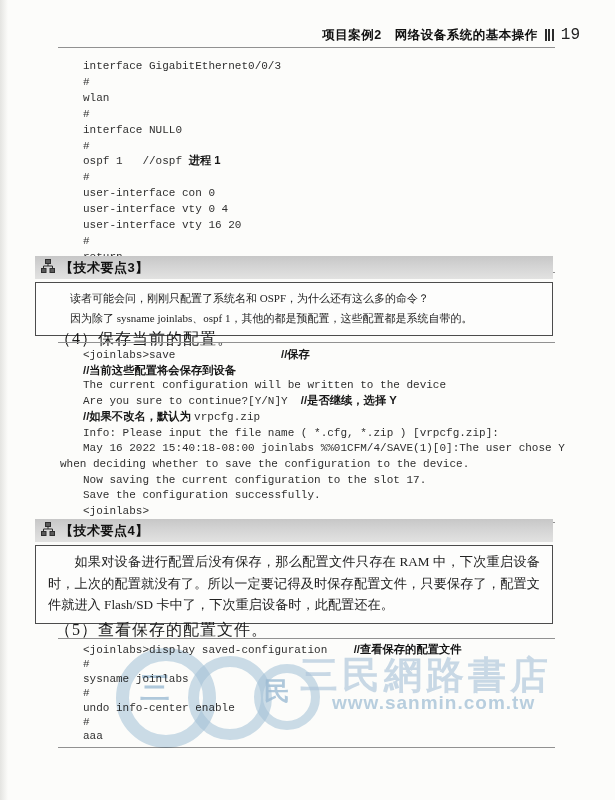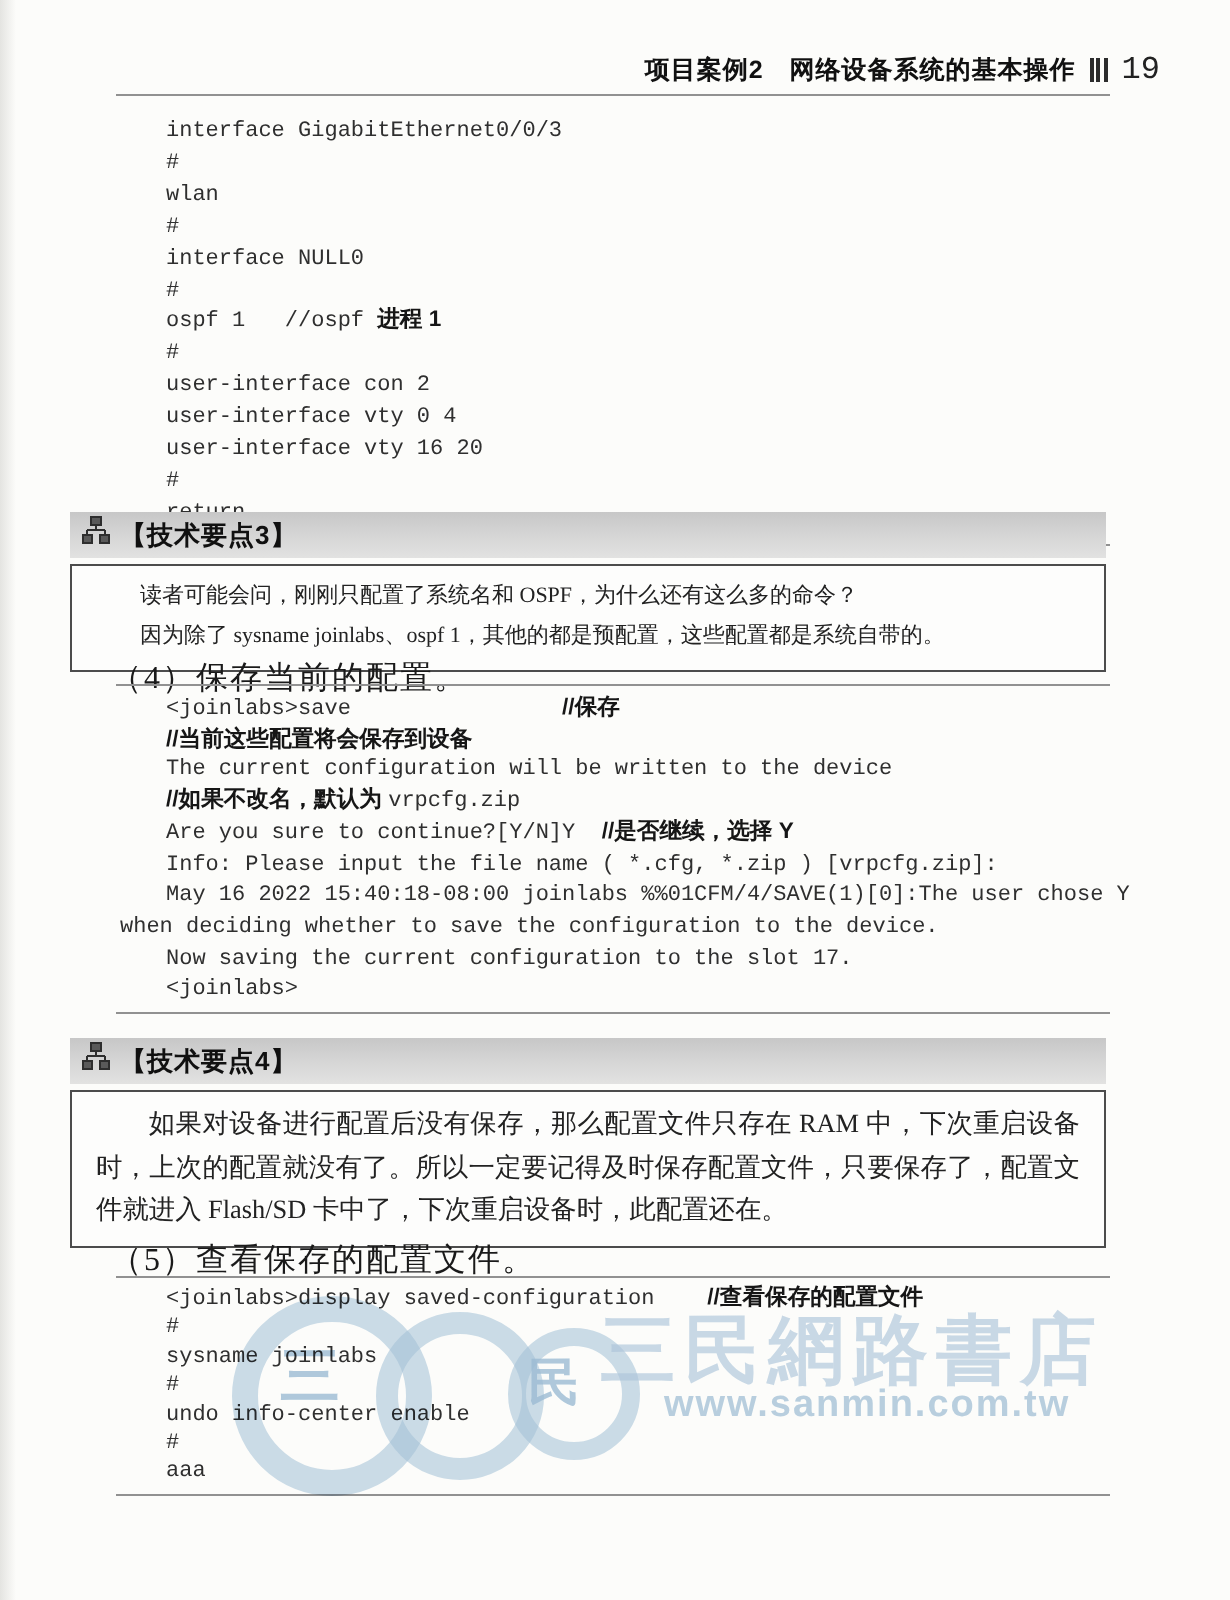--- a/index.html
+++ b/index.html
@@ -85,21 +85,21 @@
 
 <div id="cb1" class="codeblock">
     <div class="cline"><span class="mono">interface GigabitEthernet0/0/3</span></div>
     <div class="cline"><span class="mono">#</span></div>
     <div class="cline"><span class="mono">wlan</span></div>
     <div class="cline"><span class="mono">#</span></div>
     <div class="cline"><span class="mono">interface NULL0</span></div>
     <div class="cline"><span class="mono">#</span></div>
     <div class="cline"><span class="mono">ospf 1   //ospf </span><span class="cmt">进程 1</span></div>
     <div class="cline"><span class="mono">#</span></div>
-    <div class="cline"><span class="mono">user-interface con 2</span></div>
+    <div class="cline"><span class="mono">user-interface con 0</span></div>
     <div class="cline"><span class="mono">user-interface vty 0 4</span></div>
     <div class="cline"><span class="mono">user-interface vty 16 20</span></div>
     <div class="cline"><span class="mono">#</span></div>
     <div class="cline"><span class="mono">return</span></div>
   </div>
 
 <div id="tech3" class="tech">
   <div class="tech-bar">
     <span>
       <svg width="14" height="14" viewBox="0 0 14 14">
@@ -116,26 +116,27 @@
     <p>因为除了 sysname joinlabs、ospf 1，其他的都是预配置，这些配置都是系统自带的。</p>
   </div>
 </div>
 
 <div id="step4" class="step">（4）保存当前的配置。</div>
 
 <div id="cb2" class="codeblock">
     <div class="cline"><span class="mono">&lt;joinlabs&gt;save                </span><span class="cmt">//保存</span></div>
     <div class="cline"><span class="cmt">//当前这些配置将会保存到设备</span></div>
     <div class="cline"><span class="mono">The current configuration will be written to the device</span></div>
+    <div class="cline"><span class="mono">Are you sure to continue?[Y/N]Y  </span><span class="cmt">//是否继续，选择 Y</span></div>
     <div class="cline"><span class="cmt">//如果不改名，默认为 </span><span class="mono">vrpcfg.zip</span></div>
-    <div class="cline"><span class="mono">Are you sure to continue?[Y/N]Y  </span><span class="cmt">//是否继续，选择 Y</span></div>
     <div class="cline"><span class="mono">Info: Please input the file name ( *.cfg, *.zip ) [vrpcfg.zip]:</span></div>
     <div class="cline"><span class="mono">May 16 2022 15:40:18-08:00 joinlabs %%01CFM/4/SAVE(1)[0]:The user chose Y</span></div>
     <div class="cline hang"><span class="mono">when deciding whether to save the configuration to the device.</span></div>
     <div class="cline"><span class="mono">Now saving the current configuration to the slot 17.</span></div>
+    <div class="cline"><span class="mono">Save the configuration successfully.</span></div>
     <div class="cline"><span class="mono">&lt;joinlabs&gt;</span></div>
   </div>
 
 <div id="tech4" class="tech">
   <div class="tech-bar">
     <span>
       <svg width="14" height="14" viewBox="0 0 14 14">
         <rect x="4.5" y="0.5" width="5" height="4" fill="#5a5a5a" stroke="#2e2e2e" stroke-width="1"></rect>
         <path d="M7 4.5 V7 M2.5 7 H11.5 M2.5 7 V9 M11.5 7 V9" stroke="#2e2e2e" stroke-width="1" fill="none"></path>
         <rect x="0.5" y="9.5" width="4.5" height="4" fill="#5a5a5a" stroke="#2e2e2e" stroke-width="1"></rect>

